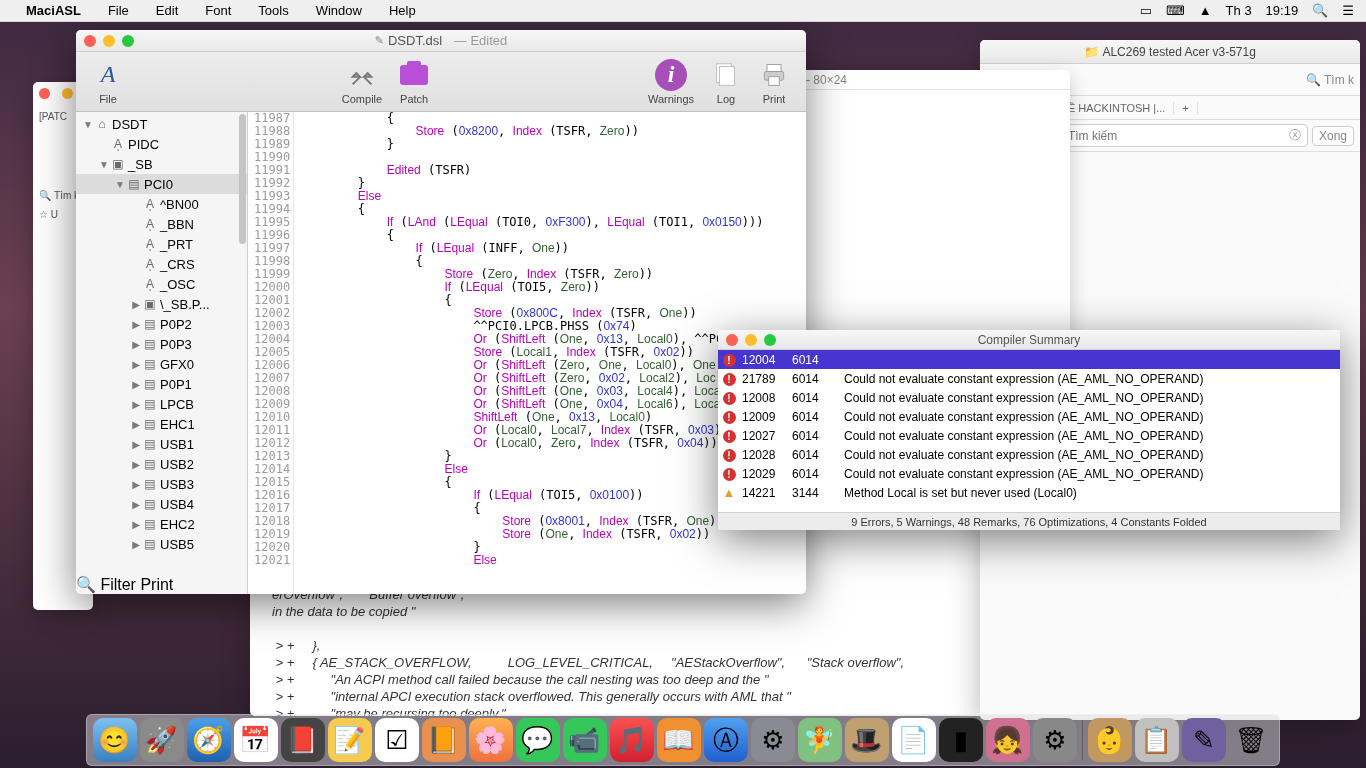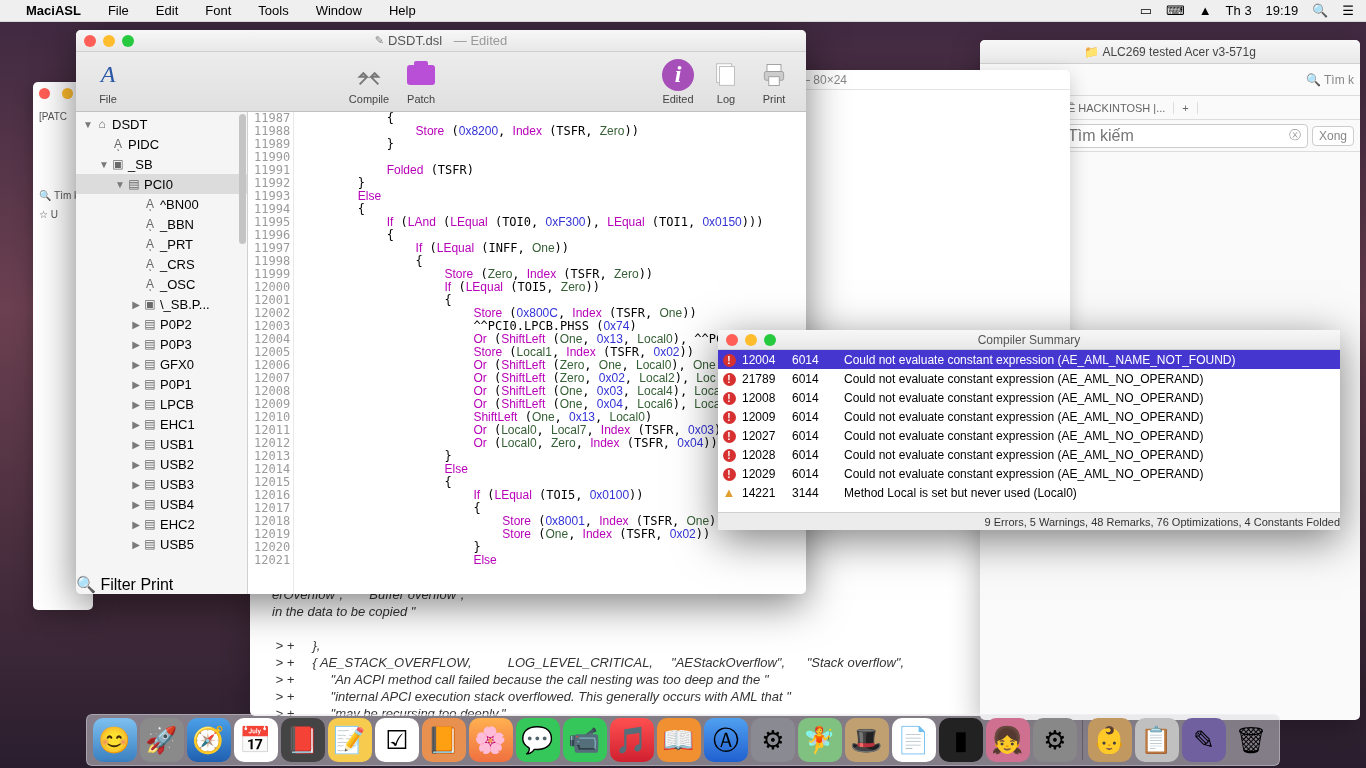--- a/index.html
+++ b/index.html
@@ -54,21 +54,21 @@
 .sum-head { display:flex; background:#fff; border-bottom:1px solid #d0d0d0; font-size:11px; color:#333; height:18px; align-items:center; }
 .sum-head div{ padding:0 6px; border-right:1px solid #e4e4e4; }
 .sum-head .c-icon{width:22px;border:none}.sum-head .c-line{width:52px}.sum-head .c-code{width:52px}
 .sum-rows { flex:1; background:#fff; overflow:hidden; font-size:12px; }
 .sum-row { display:flex; align-items:center; height:19px; }
 .sum-row.sel { background:#4636d0; color:#fff; }
 .sum-row .ic { width:22px; text-align:center; }
 .sum-row .err{display:inline-flex;width:13px;height:13px;border-radius:50%;background:#d63030;color:#fff;font-size:10px;font-weight:700;align-items:center;justify-content:center}
 .sum-row .warn{color:#e0a030;font-size:13px}
 .sum-row .ln{width:52px;padding-left:2px}.sum-row .cd{width:52px}.sum-row .ms{flex:1}
-.sum-status{height:18px;background:#ececec;border-top:1px solid #d0d0d0;font-size:11px;text-align:right;line-height:18px;color:#333}
+.sum-status{height:18px;background:#ececec;border-top:1px solid #d0d0d0;font-size:11px;text-align:center;line-height:18px;color:#333}
 
 
 .bg-finder { position:absolute; left:980px; top:40px; width:380px; height:680px; background:#fafafa; border-radius:5px; box-shadow:0 8px 30px rgba(0,0,0,0.3); z-index:5; overflow:hidden; }
 .bg-finder .titlebar { height:24px; font-size:12px; display:flex; align-items:center; justify-content:center; color:#444; }
 .bg-finder .ftb { height:32px; border-bottom:1px solid #ddd; display:flex; align-items:center; padding:0 6px; gap:4px; font-size:12px; color:#888; }
 .bg-finder .ftb .btn { border:1px solid #ccc; border-radius:4px; padding:2px 6px; background:#fff; }
 .bg-finder .searchbox { display:flex; align-items:center; background:#fff; border:1px solid #ccc; border-radius:4px; padding:2px 6px; }
 .bg-finder .tabs { height:24px; border-bottom:1px solid #ddd; font-size:11px; display:flex; align-items:center; color:#666; }
 .bg-finder .tabs .tab{padding:0 8px;border-right:1px solid #ddd}
 
@@ -169,21 +169,21 @@
   </div>
   <div class="tabs">
       <div class="tab">HƯỚNG DẪN VỀ HACKINTOSH |...</div>
       <div class="tab">+</div>
     </div>
   <div class="ftb">
     <span class="btn">〈</span>
     <span class="btn">〉</span>
     <div class="searchbox" style="flex:1">
         <span>🔍</span>
-        <input style="border: none; outline: none; flex: 1 1 0%; font-size: 16px;" placeholder="Tìm kiếm">
+        <input style="border: none; outline: none; flex: 1 1 0%; font-size: 12px;" placeholder="Tìm kiếm">
         <span style="color:#999">ⓧ</span>
       </div>
     <span class="btn">Xong</span>
   </div>
 </div>
 
 <div class="window main">
   <div class="titlebar">
     <div class="trafficlights">
       <span class="tl-close"></span>
@@ -209,21 +209,21 @@
       </div>
     <div class="tbitem">
         <div class="icon">
           <div class="patch-icon"></div>
         </div>
         <span>Patch</span>
       </div>
     <div class="spacer"></div>
     <div class="tbitem">
         <div class="icon summary-icon">i</div>
-        <span>Edited</span>
+        <span>Warnings</span>
       </div>
     <div class="tbitem">
         <div class="icon log-icon">
           <svg viewBox="0 0 32 32">
             <rect x="6" y="4" width="16" height="20" fill="#fff" stroke="#bbb"></rect>
             <rect x="9" y="7" width="16" height="20" fill="#fff" stroke="#bbb"></rect>
           </svg>
         </div>
         <span>Log</span>
       </div>
@@ -388,21 +388,21 @@
 12017
 12018
 12019
 12020
 12021
 </div>
     <div class="editor" id="editor">            {
                 <span class="kw">Store</span> (<span class="num">0x8200</span>, <span class="kw">Index</span> (TSFR, <span class="id">Zero</span>))
             }
 
-            <span class="kw">Folded</span> (TSFR)
+            <span class="kw">Edited</span> (TSFR)
         }
         <span class="kw">Else</span>
         {
             <span class="kw">If</span> (<span class="kw">LAnd</span> (<span class="kw">LEqual</span> (TOI0, <span class="num">0xF300</span>), <span class="kw">LEqual</span> (TOI1, <span class="num">0x0150</span>)))
             {
                 <span class="kw">If</span> (<span class="kw">LEqual</span> (INFF, <span class="id">One</span>))
                 {
                     <span class="kw">Store</span> (<span class="id">Zero</span>, <span class="kw">Index</span> (TSFR, <span class="id">Zero</span>))
                     <span class="kw">If</span> (<span class="kw">LEqual</span> (TOI5, <span class="id">Zero</span>))
                     {
@@ -436,21 +436,20 @@
       <span class="tl-min"></span>
       <span class="tl-max"></span>
     </div>
     <span>Compiler Summary</span>
   </div>
   <div class="sum-rows" id="sumrows">
       <div class="sum-row sel">
         <span class="ic"><span class="err">!</span></span>
         <span class="ln">12004</span>
         <span class="cd">6014</span>
-        <span class="ms">Could not evaluate constant expression (AE_AML_NAME_NOT_FOUND)</span>
       </div>
       <div class="sum-row">
         <span class="ic"><span class="err">!</span></span>
         <span class="ln">21789</span>
         <span class="cd">6014</span>
         <span class="ms">Could not evaluate constant expression (AE_AML_NO_OPERAND)</span>
       </div>
       <div class="sum-row">
         <span class="ic"><span class="err">!</span></span>
         <span class="ln">12008</span>

